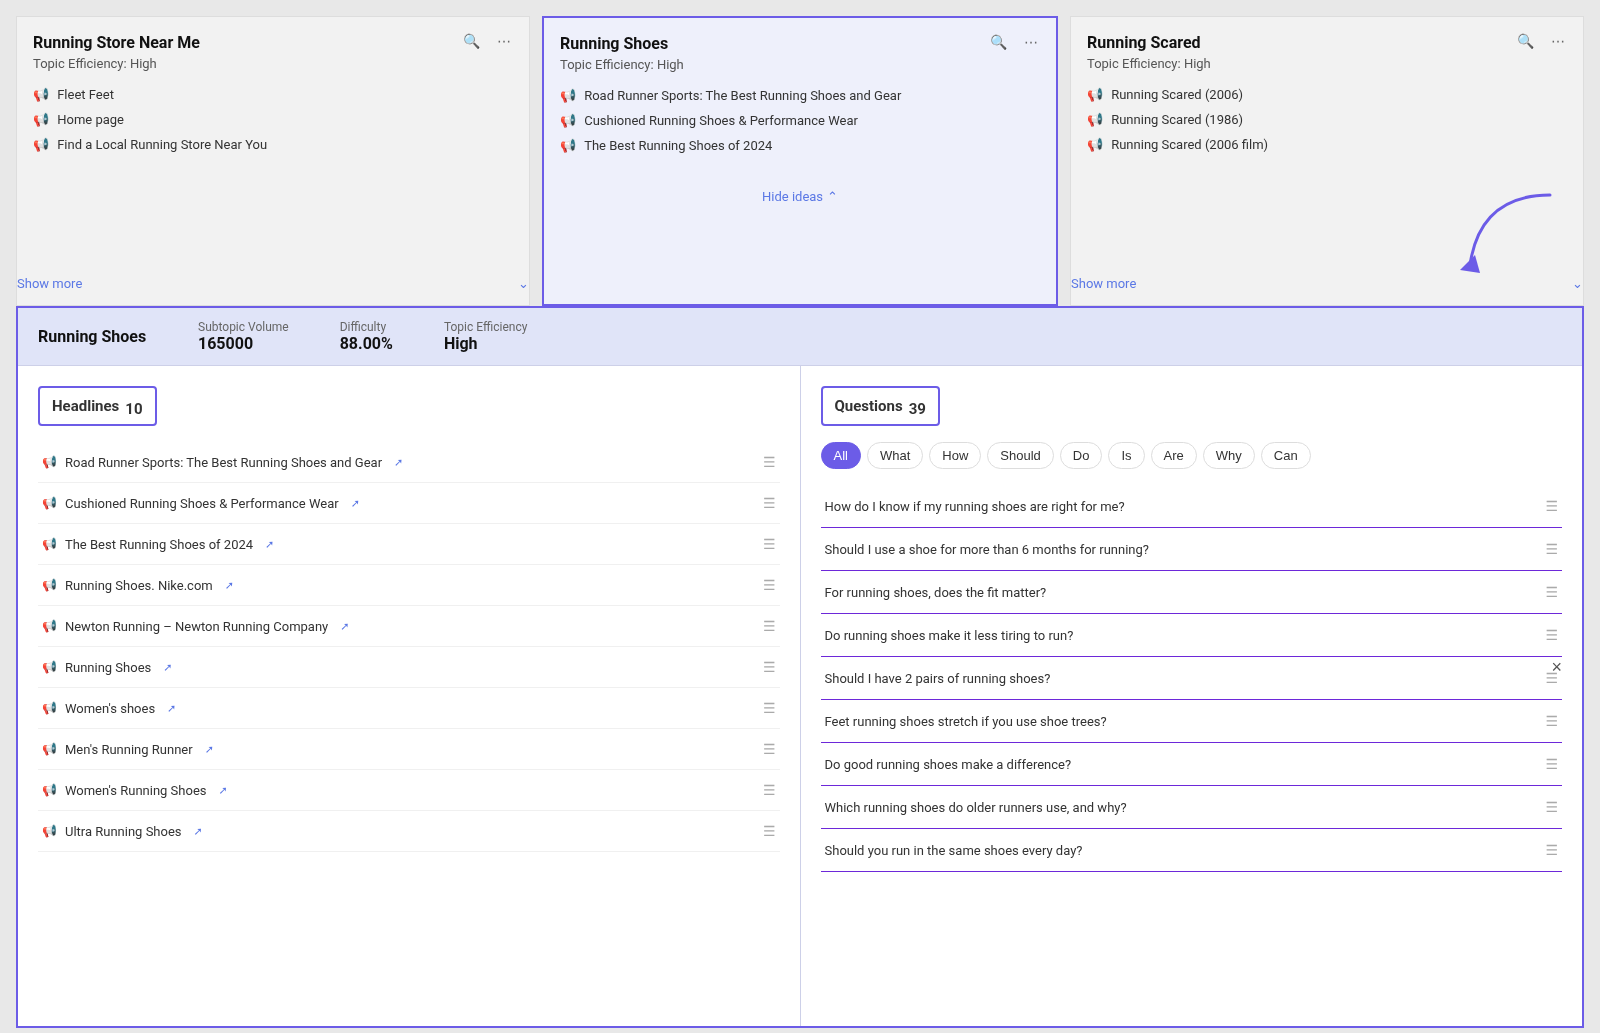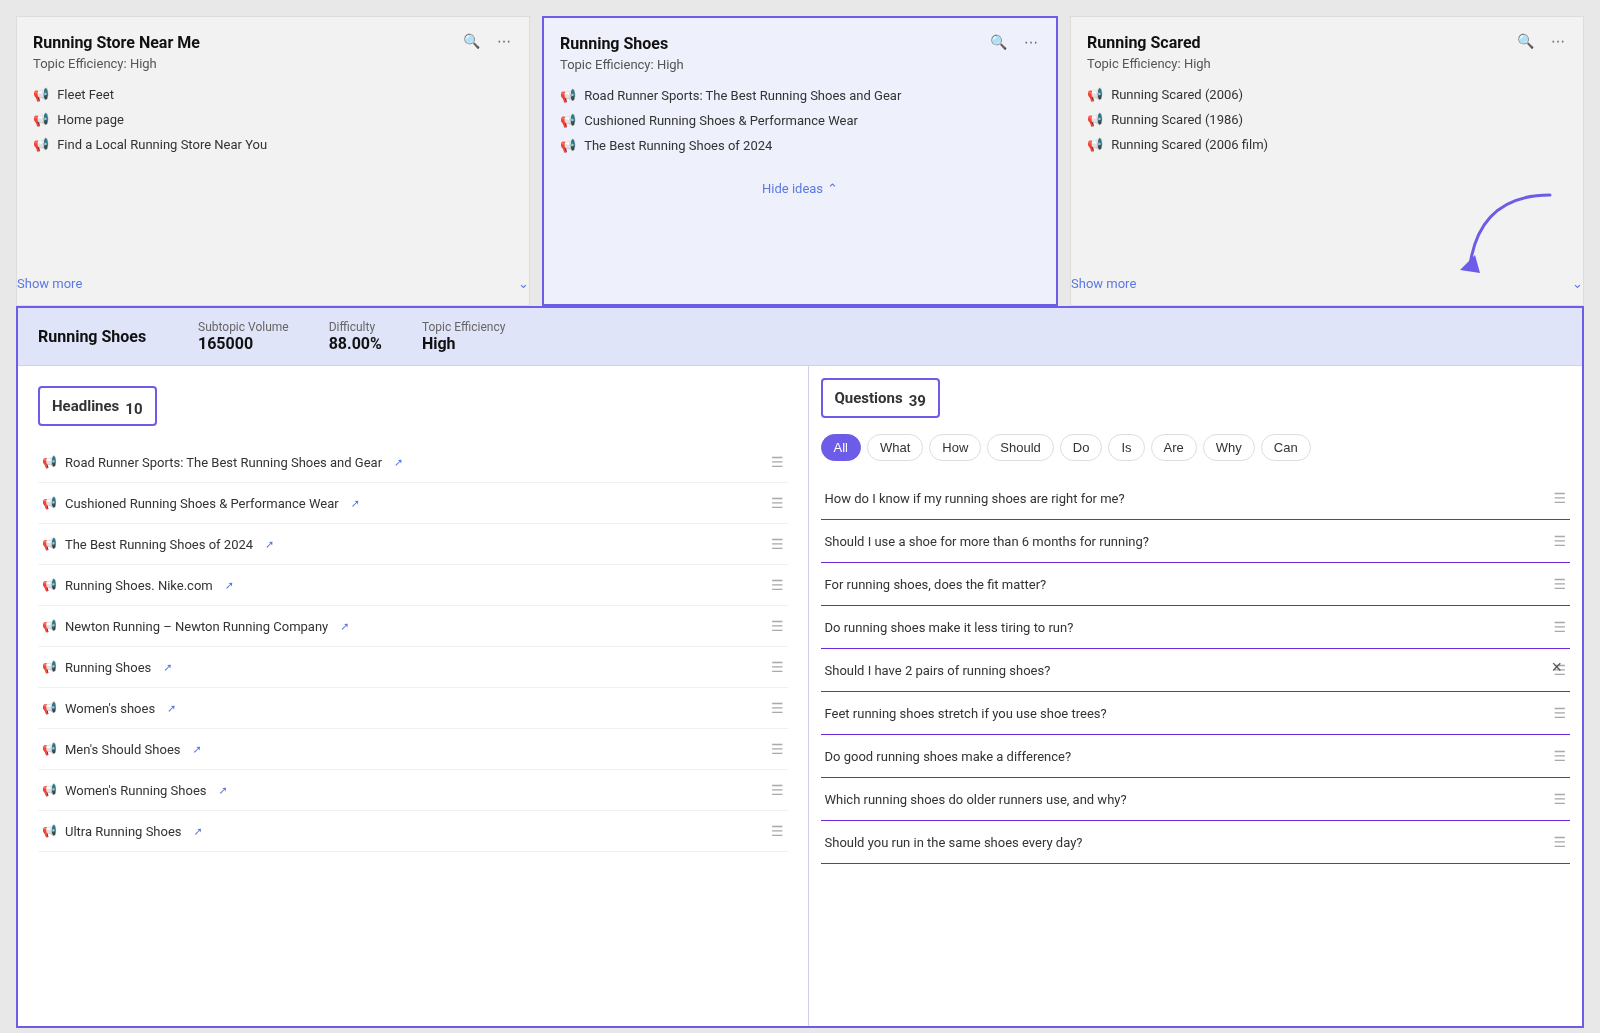--- a/index.html
+++ b/index.html
@@ -140,21 +140,21 @@
 
     .panel-title {
       font-size: 16px;
       font-weight: 700;
       color: #111;
       min-width: 120px;
     }
 
     .panel-meta {
       display: flex;
-      gap: 40px;
+      gap: 51px;
     }
 
     .meta-item {
       display: flex;
       flex-direction: column;
     }
 
     .meta-label {
       font-size: 12px;
       color: #666;
@@ -190,21 +190,21 @@
 
     .left-col {
       flex: 1;
       border-right: 1px solid #cdd0e8;
       padding: 20px;
       background: #fff;
     }
 
     .right-col {
       flex: 1;
-      padding: 12px;
+      padding: 20px;
       background: #fff;
     }
 
     .section-title {
       display: inline-flex;
       align-items: center;
       gap: 6px;
       border: 2px solid #6c5ce7;
       padding: 6px 12px;
       border-radius: 4px;
@@ -355,21 +355,21 @@
         <span>Road Runner Sports: The Best Running Shoes and Gear</span>
       </div>
       <div class="card-item">
         <span class="megaphone-icon">📢</span>
         <span>Cushioned Running Shoes &amp; Performance Wear</span>
       </div>
       <div class="card-item">
         <span class="megaphone-icon">📢</span>
         <span>The Best Running Shoes of 2024</span>
       </div>
-      <div style="text-align:center; margin-top: 28px; position:relative;">
+      <div style="text-align:center; margin-top: 36px; position:relative;">
         <a class="hide-ideas">
           <span>Hide ideas</span>
           <span>⌃</span>
         </a>
       </div>
     </div>
 
     <div class="card">
       <div class="card-title">Running Scared</div>
       <div class="card-subtitle">Topic Efficiency: High</div>
@@ -494,21 +494,21 @@
               <span class="headline-icon">📢</span>
               <span>Women's shoes</span>
               <span class="ext-link">➚</span>
             </div>
             <span class="sort-icon">☰</span>
           </div>
 
           <div class="headline-item">
             <div class="headline-left">
               <span class="headline-icon">📢</span>
-              <span>Men's Should Shoes</span>
+              <span>Men's Running Runner</span>
               <span class="ext-link">➚</span>
             </div>
             <span class="sort-icon">☰</span>
           </div>
 
           <div class="headline-item">
             <div class="headline-left">
               <span class="headline-icon">📢</span>
               <span>Women's Running Shoes</span>
               <span class="ext-link">➚</span>

